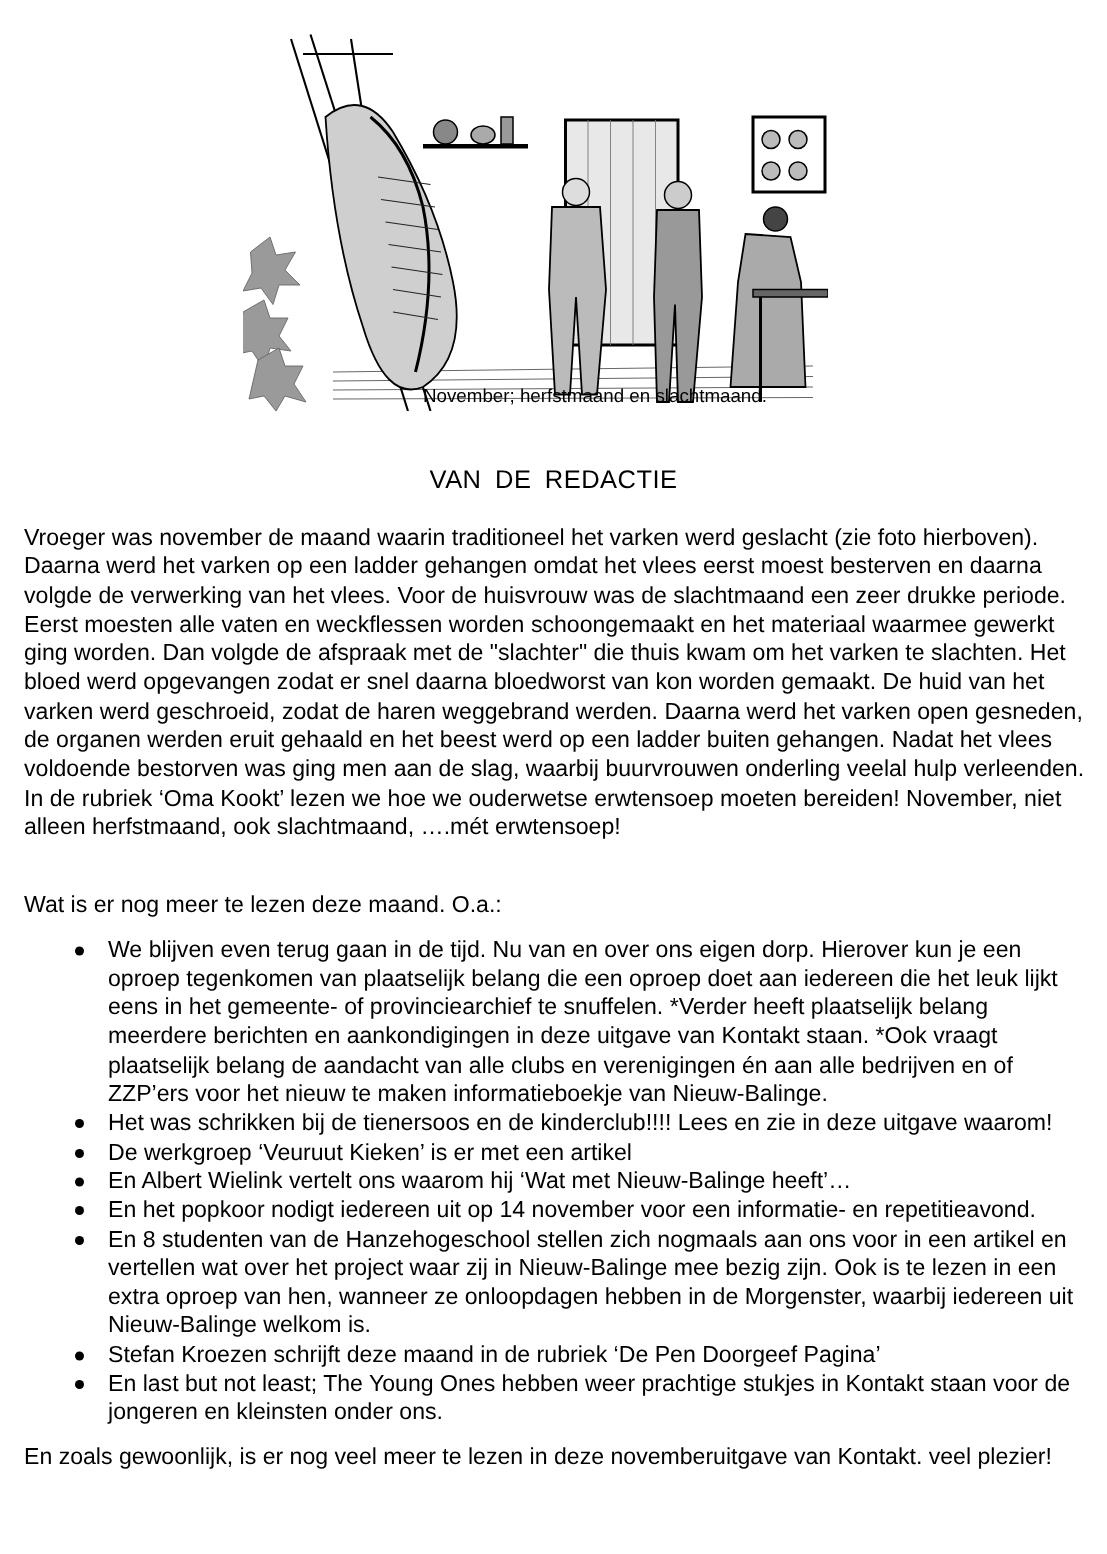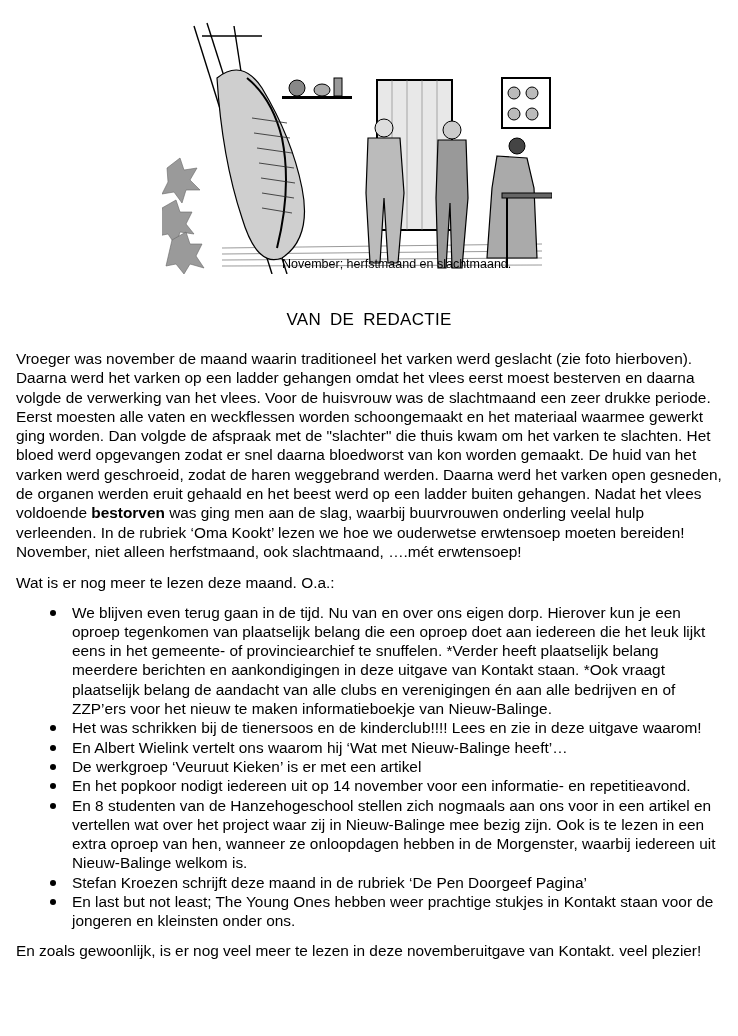--- a/index.html
+++ b/index.html
@@ -43,22 +43,22 @@
     }
     .body-text {
       position: absolute;
       left: 16px;
       top: 349px;
       width: 712px;
       font-size: 15.4px;
       line-height: 19.3px;
     }
     .body-text p { margin: 0; }
-    .body-text p.para-gap { margin-top: 12px; }
-    .body-text b { font-weight: bold; text-align: center; }
+    .body-text p.para-gap { margin-top: 33px; }
+    .body-text b { font-weight: normal; text-align: center; }
     ul.bullets {
       margin: 10px;
       padding: 0;
       list-style: none;
     }
     ul.bullets li {
       position: relative;
       padding-left: 46px;
       margin: 0;
     }
@@ -149,22 +149,22 @@
 <div class="title">VAN  DE  REDACTIE</div>
 
 <div class="body-text">
   <p><span>Vroeger was november de maand waarin traditioneel het varken werd geslacht (zie foto hierboven). Daarna werd het varken op een ladder gehangen omdat het vlees eerst moest besterven en daarna volgde de verwerking van het vlees. Voor de huisvrouw was de slachtmaand een zeer drukke periode.  Eerst moesten alle vaten en weckflessen worden schoongemaakt en het materiaal waarmee gewerkt ging worden. Dan volgde de afspraak met de "slachter" die thuis kwam om het varken te slachten. Het bloed werd opgevangen zodat er snel daarna bloedworst van kon worden gemaakt.  De huid van het varken werd geschroeid, zodat de haren weggebrand werden. Daarna werd het varken open gesneden, de organen werden eruit gehaald en het beest werd op een ladder buiten gehangen. Nadat het vlees voldoende </span><b>bestorven</b><span> was ging men aan de slag, waarbij buurvrouwen onderling veelal hulp verleenden. In de rubriek ‘Oma  Kookt’ lezen we hoe we ouderwetse erwtensoep moeten bereiden! November, niet alleen herfstmaand, ook slachtmaand, ….mét erwtensoep!</span></p>
 
   <p class="para-gap">Wat is er nog meer te lezen deze maand. O.a.:</p>
 
   <ul class="bullets">
     <li><span class="dot"></span><span>We blijven even terug gaan in de tijd.  Nu van en over ons eigen dorp.  Hierover kun je een oproep tegenkomen van plaatselijk belang die een oproep  doet aan iedereen die het leuk lijkt eens in het gemeente- of provinciearchief te snuffelen. *Verder heeft plaatselijk belang meerdere berichten en aankondigingen in deze uitgave van Kontakt staan. *Ook  vraagt plaatselijk belang de aandacht van alle clubs en verenigingen én aan alle bedrijven en of ZZP’ers voor het nieuw te maken informatieboekje van Nieuw-Balinge.</span></li>
     <li><span class="dot"></span><span>Het was schrikken bij de tienersoos en de kinderclub!!!! Lees en zie in deze uitgave waarom!</span></li>
+    <li><span class="dot"></span><span>De werkgroep  ‘Veuruut Kieken’ is er met een artikel</span></li>
     <li><span class="dot"></span><span>En Albert Wielink vertelt ons waarom hij ‘Wat met  Nieuw-Balinge heeft’…</span></li>
-    <li><span class="dot"></span><span>De werkgroep  ‘Veuruut Kieken’ is er met een artikel</span></li>
     <li><span class="dot"></span><span>En het popkoor nodigt iedereen uit op 14 november voor een informatie- en repetitieavond.</span></li>
     <li><span class="dot"></span><span>En 8 studenten van de Hanzehogeschool stellen zich nogmaals aan ons voor in een artikel en vertellen wat over het project waar zij in Nieuw-Balinge mee bezig zijn. Ook is te lezen in een extra oproep van hen, wanneer ze onloopdagen hebben in de Morgenster, waarbij iedereen uit Nieuw-Balinge welkom is.</span></li>
     <li><span class="dot"></span><span>Stefan Kroezen schrijft deze maand in de rubriek ‘De Pen Doorgeef Pagina’</span></li>
     <li><span class="dot"></span><span>En last but not least; The  Young Ones hebben weer prachtige stukjes in Kontakt staan voor de jongeren en kleinsten onder ons.</span></li>
   </ul>
 
   <p>En zoals gewoonlijk, is er nog veel meer te lezen in deze novemberuitgave van Kontakt. veel plezier!</p>
 </div>
 
 </body></html>

